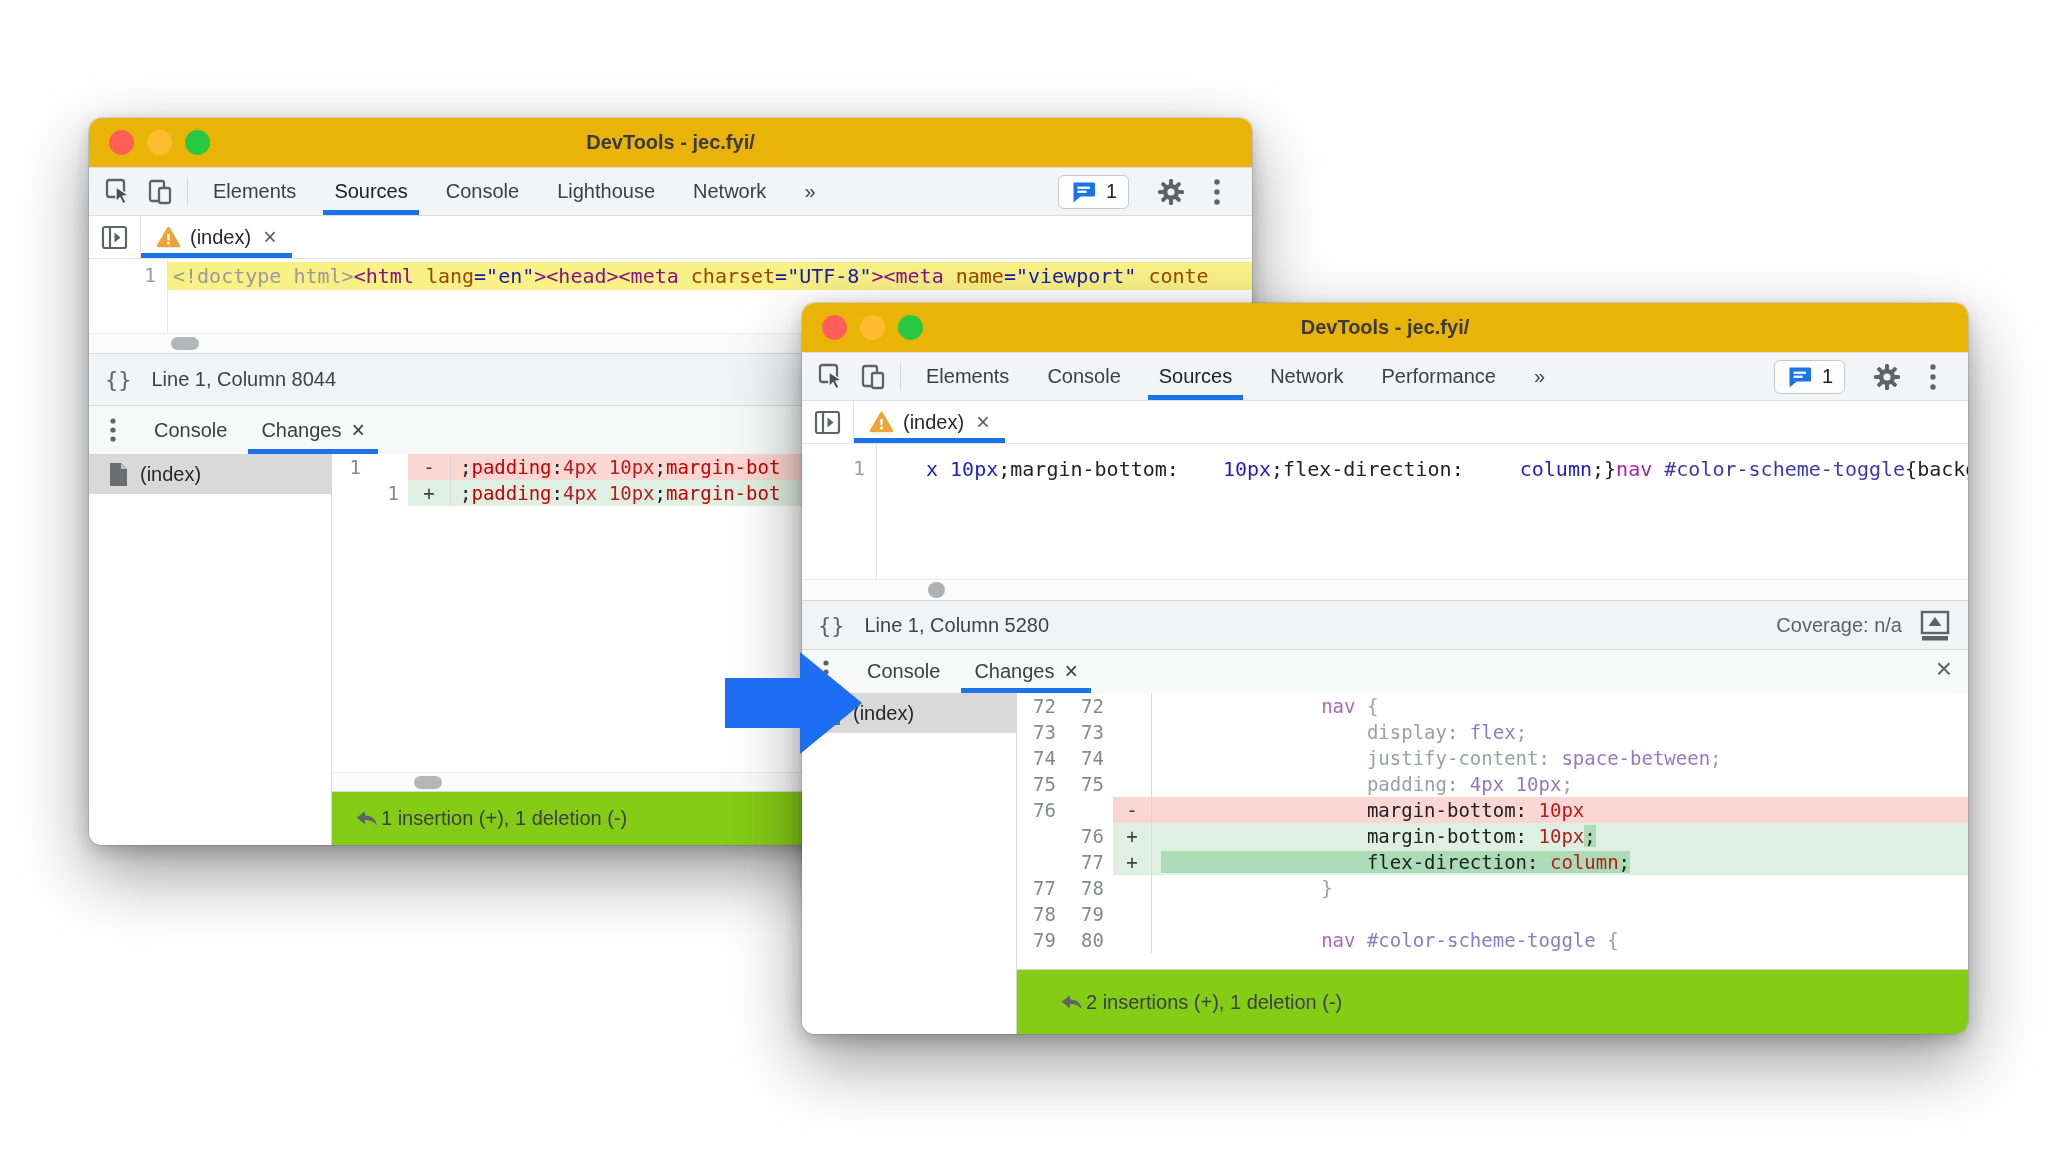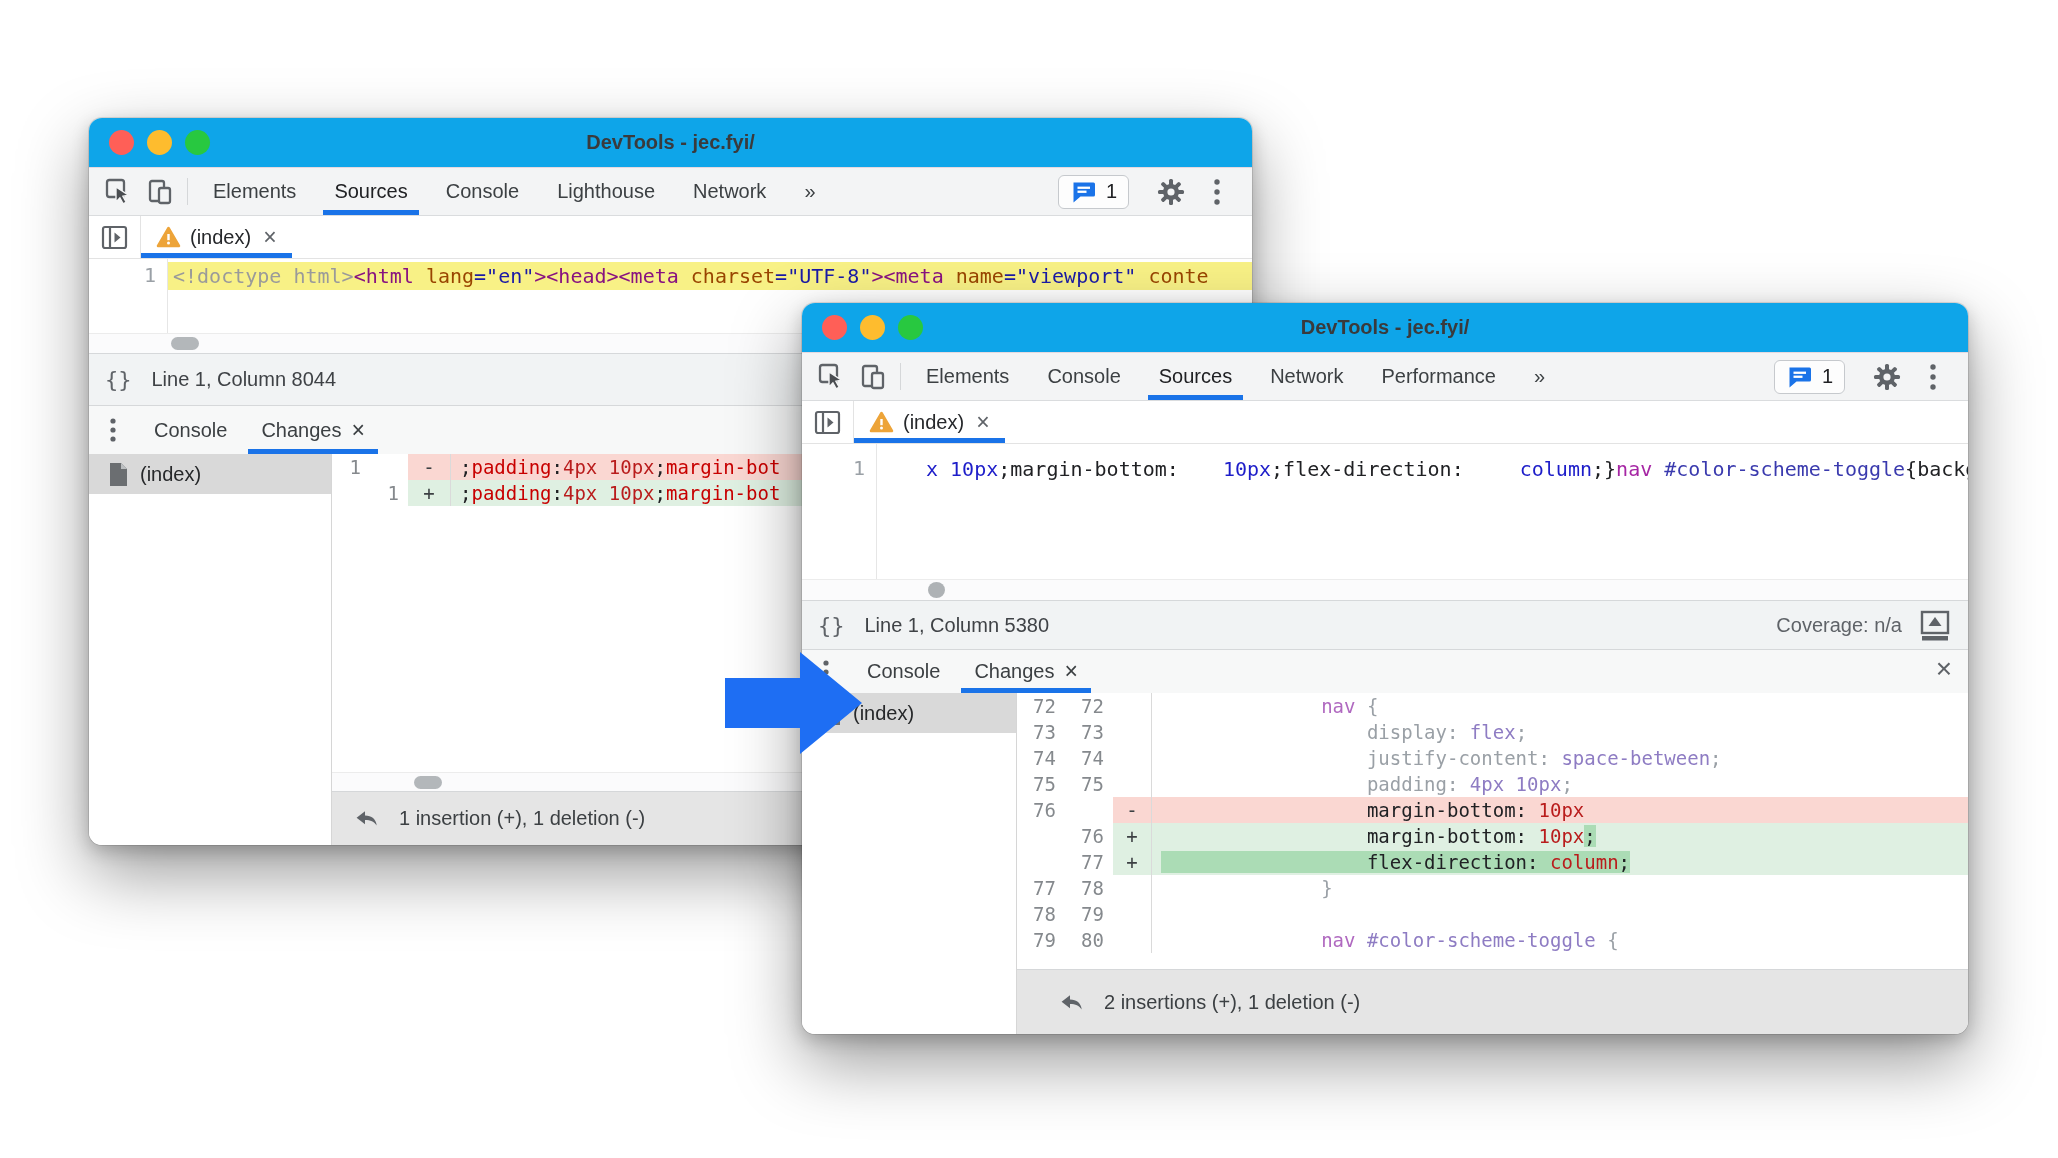--- a/index.html
+++ b/index.html
@@ -5,21 +5,21 @@
   * { box-sizing: border-box; margin: 0; padding: 0; }
   html,body { width: 2058px; height: 1158px; background: #ffffff; font-family: "Liberation Sans", sans-serif; position: relative; overflow: hidden; }
 
   .win { position: absolute; background: #fff; border-radius: 13px; overflow: hidden;
          display: flex; flex-direction: column;
          box-shadow: 0 28px 70px rgba(0,0,0,.40), 0 6px 18px rgba(0,0,0,.20), 0 0 0 1px rgba(0,0,0,.10); }
   #win-back  { left: 89px;  top: 118px; width: 1163px; height: 727px; z-index: 1; }
   #win-front { left: 802px; top: 303px; width: 1166px; height: 731px; z-index: 2; }
 
   
-  .titlebar { height: 50px; flex: none; background: #0ea5e9; border-bottom: 1px solid #e4d9e0;
+  .titlebar { height: 50px; flex: none; background: #eab308; border-bottom: 1px solid #e4d9e0;
               position: relative; display: flex; align-items: center; justify-content: center; }
   .lights { position: absolute; left: 20px; top: 12px; display: flex; gap: 13px; }
   .light { width: 25px; height: 25px; border-radius: 50%; }
   .light.r { background: #ff5f57; } .light.y { background: #febc2e; } .light.g { background: #28c840; }
   .title { font-size: 20px; font-weight: 700; color: #3a3a3c; }
 
   
   .toolbar { height: 48px; flex: none; background: #f3f4f5; border-bottom: 1px solid #dadcde;
              display: flex; align-items: stretch; padding-left: 8px; justify-content: space-between; }
   .tbicon { display: flex; align-items: center; justify-content: center; width: 42px; color: #5f6368; }
@@ -99,22 +99,22 @@
   .dcode { flex: 1; min-width: 0; overflow: hidden; border-left: 1px solid #dadada; padding-left: 9px; color: #202124; }
   .drow.del .dmark, .drow.del .dcode { background: #fad7d2; }
   .drow.ins .dmark, .drow.ins .dcode { background: #dff0e2; }
   .dim { color: #9aa0a6; } .tagd { color: #b069c0; } .vald { color: #8e7cc3; }
   .strong { color: #202124; } .val { color: #b91c1c; } .prop { color: #c80000; } .pun { color: #202124; }
   .tokg { background: #abdcb5; }
   .difftrack { position: absolute; left: 0; right: 0; bottom: 0; height: 19px; background: #fbfbfc; border-top: 1px solid #ececec; }
   .difftrack .hthumb { left: 395px; top: 3px; width: 40px; height: 13px; }
 
   
-  .wfooter { flex: none; background: #e5e5e5; border-top: 1px solid #d5d7d9; display: flex; align-items: center;
-             gap: 18px; padding-left: 20px; font-size: 20px; color: #3c4043; }
+  .wfooter { flex: none; background: #84cc16; border-top: 1px solid #d5d7d9; display: flex; align-items: center;
+             padding-left: 20px; font-size: 20px; color: #3c4043; }
   #win-back  .wfooter { height: 54px; }
   #win-front .wfooter { height: 65px; padding-left: 40px; }
 
   
   #arrow { position: absolute; left: 718px; top: 645px; z-index: 3; }
 </style>
 </head>
 <body>
 
 <div class="win" id="win-back">
@@ -382,21 +382,21 @@
     <div class="codecol">
       <div class="codeline"><span class="val2">x 10px</span><span class="pun2">;margin-bottom:</span><span class="val2">10px</span><span class="pun2">;flex-direction: </span><span class="val2">column</span><span class="pun2">;}</span><span class="tag2">nav </span><span class="id2">#color-scheme-toggle</span><span class="pun2">{background:</span></div>
     </div>
   </div>
   <div class="hscroll">
       <span class="hthumb"></span>
     </div>
 
   <div class="statusbar">
     <span class="braces">{}</span>
-    <span>Line 1, Column 5380</span>
+    <span>Line 1, Column 5280</span>
     <span class="sb-right">
       <span>Coverage: n/a</span>
       <svg width="34" height="33" viewBox="0 0 34 33">
           <rect x="4" y="3" width="26" height="21" fill="none" stroke="#5f6368" stroke-width="2.4"></rect>
           <path d="M17 8 L23.5 17 H10.5 Z" fill="#5f6368"></path>
           <rect x="4" y="27" width="26" height="4.5" fill="#5f6368"></rect>
         </svg>
     </span>
   </div>
 

